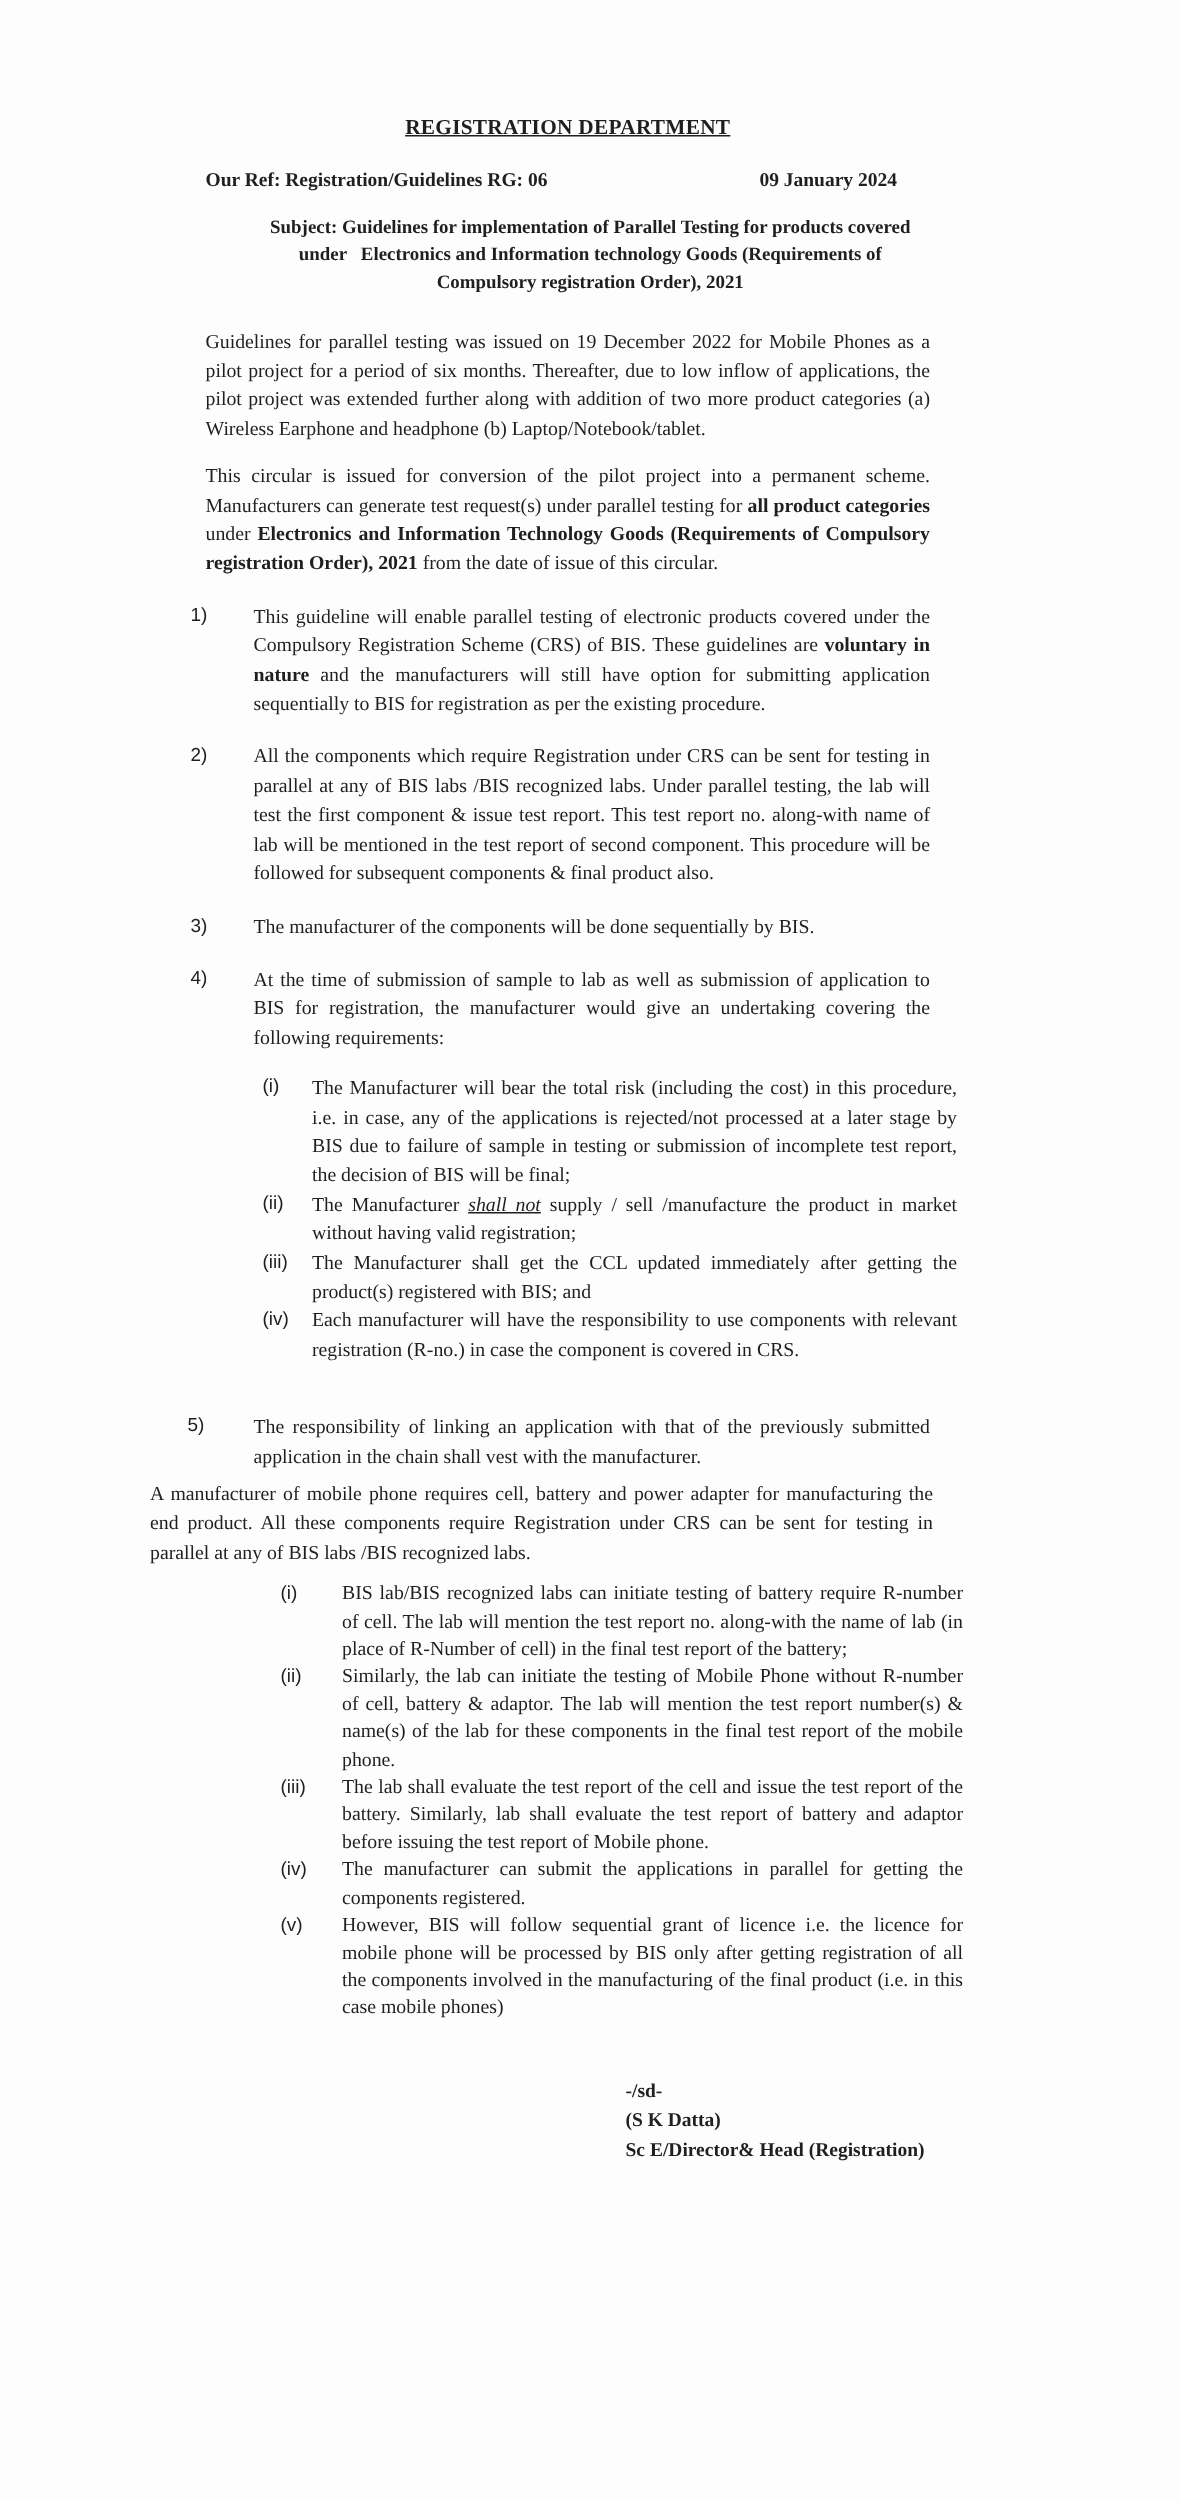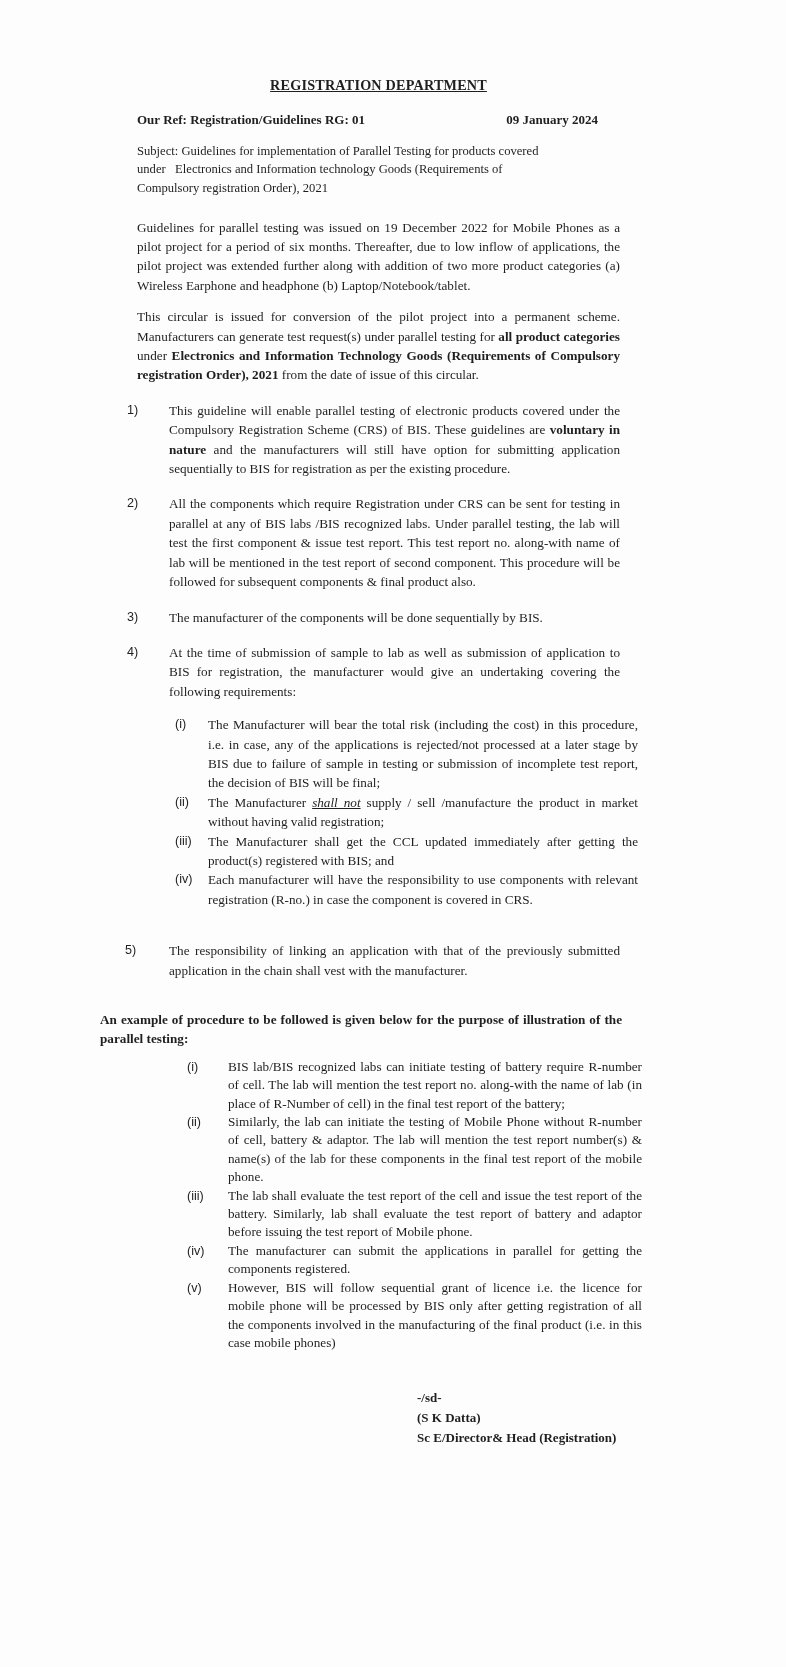--- a/index.html
+++ b/index.html
@@ -26,26 +26,27 @@
   }
   .ref-row {
     display:flex;
     justify-content:space-between;
     font-weight:bold;
     margin-top:15px;
     padding-right:22px;
     font-size:13px;
   }
   .subject {
-    font-weight:normal;
+    font-weight:bold;
     margin-top:12px;
     margin-right:-30px;
     font-size:12.6px;
     line-height:18.6px;
     white-space:pre-wrap;
+    text-align:center;
   }
   .para { margin:0; margin-top:12px; text-align:justify; }
   .para.first { margin-top:20px; }
   .nitem { display:flex; margin-left:-10px; margin-top:16px; }
   .nmark { flex:none; width:42px; font-family:"Liberation Sans","DejaVu Sans",sans-serif; font-size:12.6px; }
   .ntext { flex:1; text-align:justify; }
   .slist { margin:14px 0 0 38px; margin-right:-18px; }
   .sitem { display:flex; }
   .smark { flex:none; width:33px; font-family:"Liberation Sans","DejaVu Sans",sans-serif; font-size:12.6px; }
   .stext { flex:1; text-align:justify; }
@@ -77,21 +78,21 @@
   .u { text-decoration:underline;font-style:italic; }
 </style>
 </head>
 <body>
 
 <div class="page" style="background: rgb(253, 253, 253); color: rgb(31, 31, 31);">
 
   <div class="doc-title">REGISTRATION DEPARTMENT</div>
 
   <div class="ref-row">
-    <span>Our Ref: Registration/Guidelines RG: 01</span>
+    <span>Our Ref: Registration/Guidelines RG: 06</span>
     <span>09 January 2024</span>
   </div>
 
   <div class="subject">Subject: Guidelines for implementation of Parallel Testing for products covered
 under   Electronics and Information technology Goods (Requirements of
 Compulsory registration Order), 2021</div>
 
   <p class="para first">Guidelines for parallel testing was issued on 19 December 2022 for Mobile Phones as a pilot project for a period of six months. Thereafter, due to low inflow of applications, the pilot project was extended further along with addition of two more product categories (a) Wireless Earphone and headphone (b) Laptop/Notebook/tablet.</p>
   <p class="para"><span>This circular is issued for conversion of the pilot project into a permanent scheme. Manufacturers can generate test request(s) under parallel testing for </span><span class="b">all product categories</span><span> under </span><span class="b">Electronics and Information Technology Goods (Requirements of Compulsory registration Order), 2021</span><span> from the date of issue of this circular.</span></p>
 
@@ -132,21 +133,21 @@
       <span class="smark">(iv)</span>
       <span class="stext">Each manufacturer will have the responsibility to use components with relevant registration (R-no.) in case the component is covered in CRS.</span>
     </div>
   </div>
 
   <div class="nitem item5">
     <span class="nmark">5)</span>
     <span class="ntext">The responsibility of linking an application with that of the previously submitted application in the chain shall vest with the manufacturer.</span>
   </div>
 
-  <div class="ex-heading outdent">An example of procedure to be followed is given below for the purpose of illustration of the parallel testing:</div>
+  <p class="para ex-intro outdent">A manufacturer of mobile phone requires cell, battery and power adapter for manufacturing the end product. All these components require Registration under CRS can be sent for testing in parallel at any of BIS labs /BIS recognized labs.</p>
 
   <div class="ex-list">
     <div class="xitem">
       <span class="xmark">(i)</span>
       <span class="xtext">BIS lab/BIS recognized labs can initiate testing of battery require R-number of cell. The lab will mention the test report no. along-with the name of lab (in place of R-Number of cell) in the final test report of the battery;</span>
     </div>
     <div class="xitem">
       <span class="xmark">(ii)</span>
       <span class="xtext">Similarly, the lab can initiate the testing of Mobile Phone without R-number of cell, battery &amp; adaptor. The lab will mention the test report number(s) &amp; name(s) of the lab for these components in the final test report of the mobile phone.</span>
     </div>

